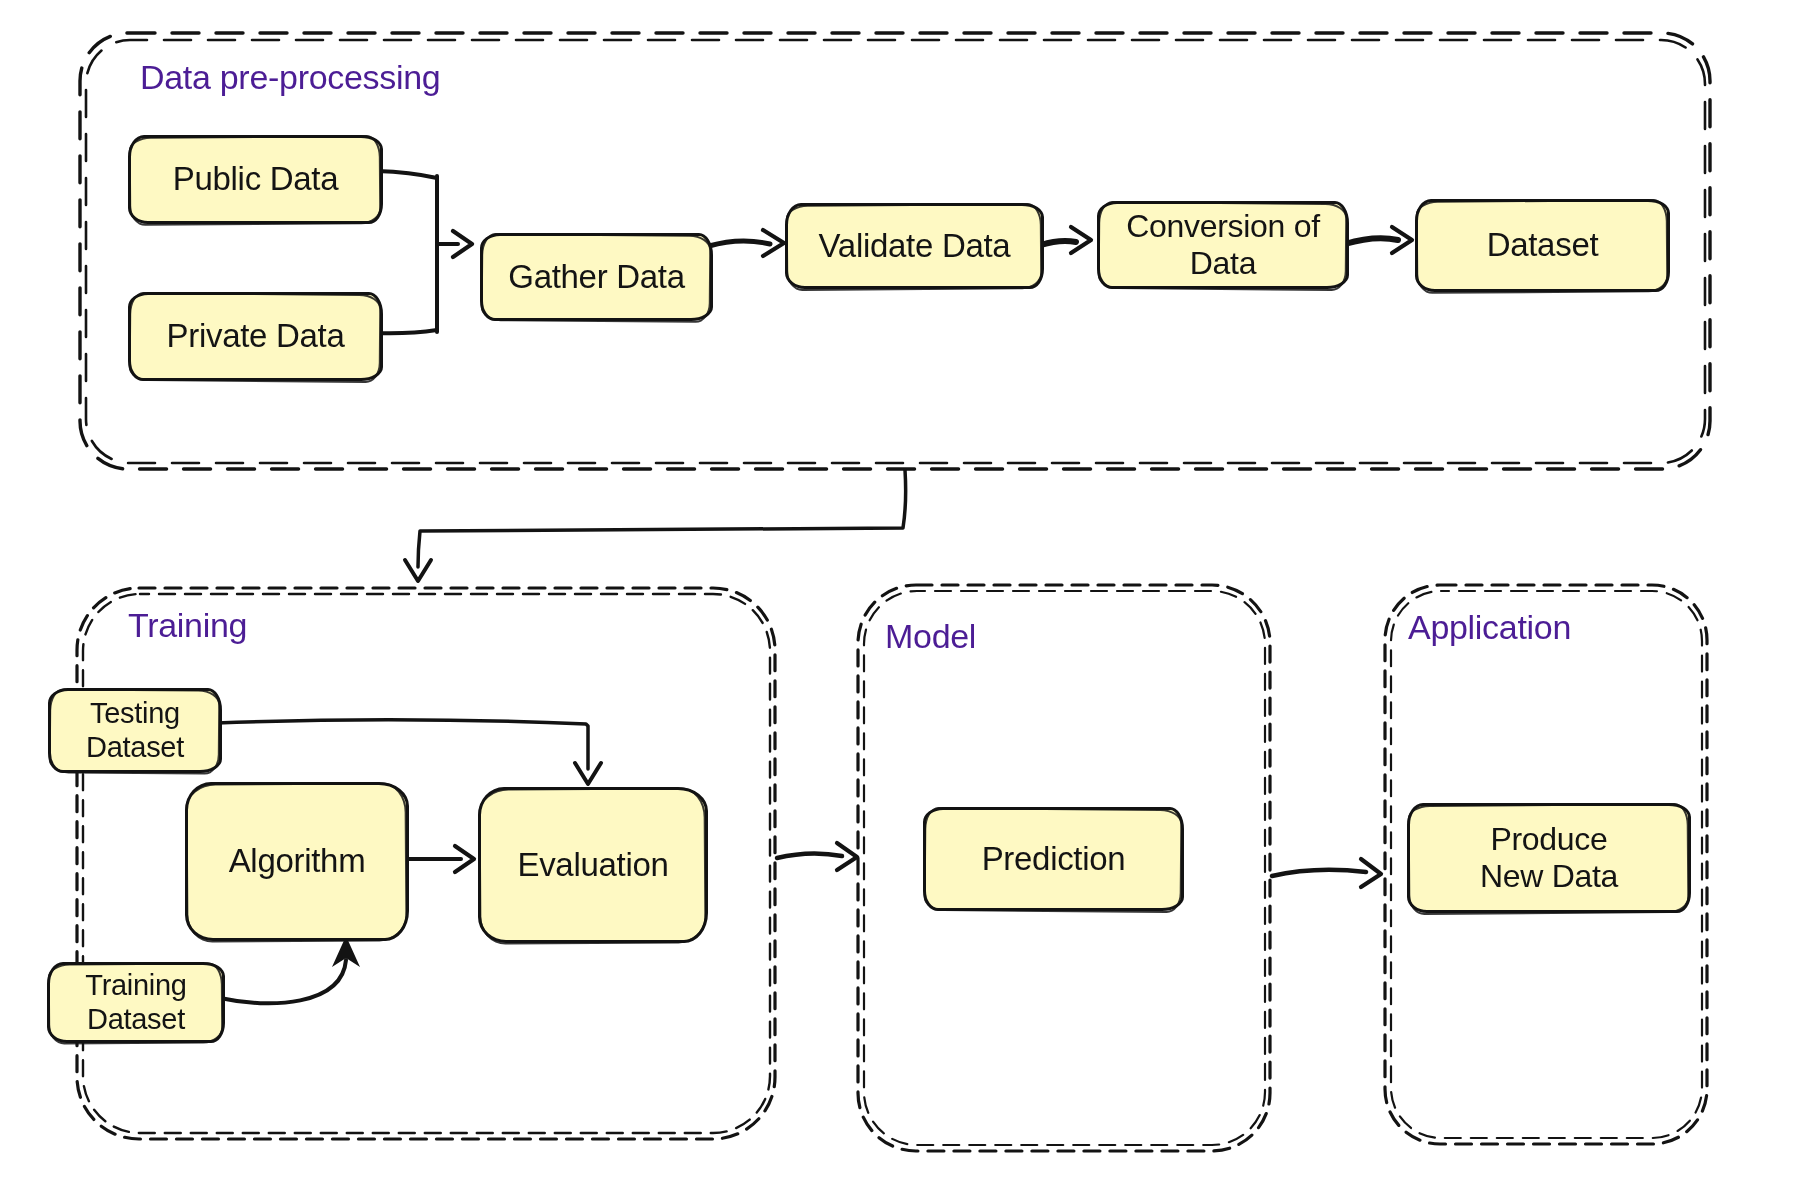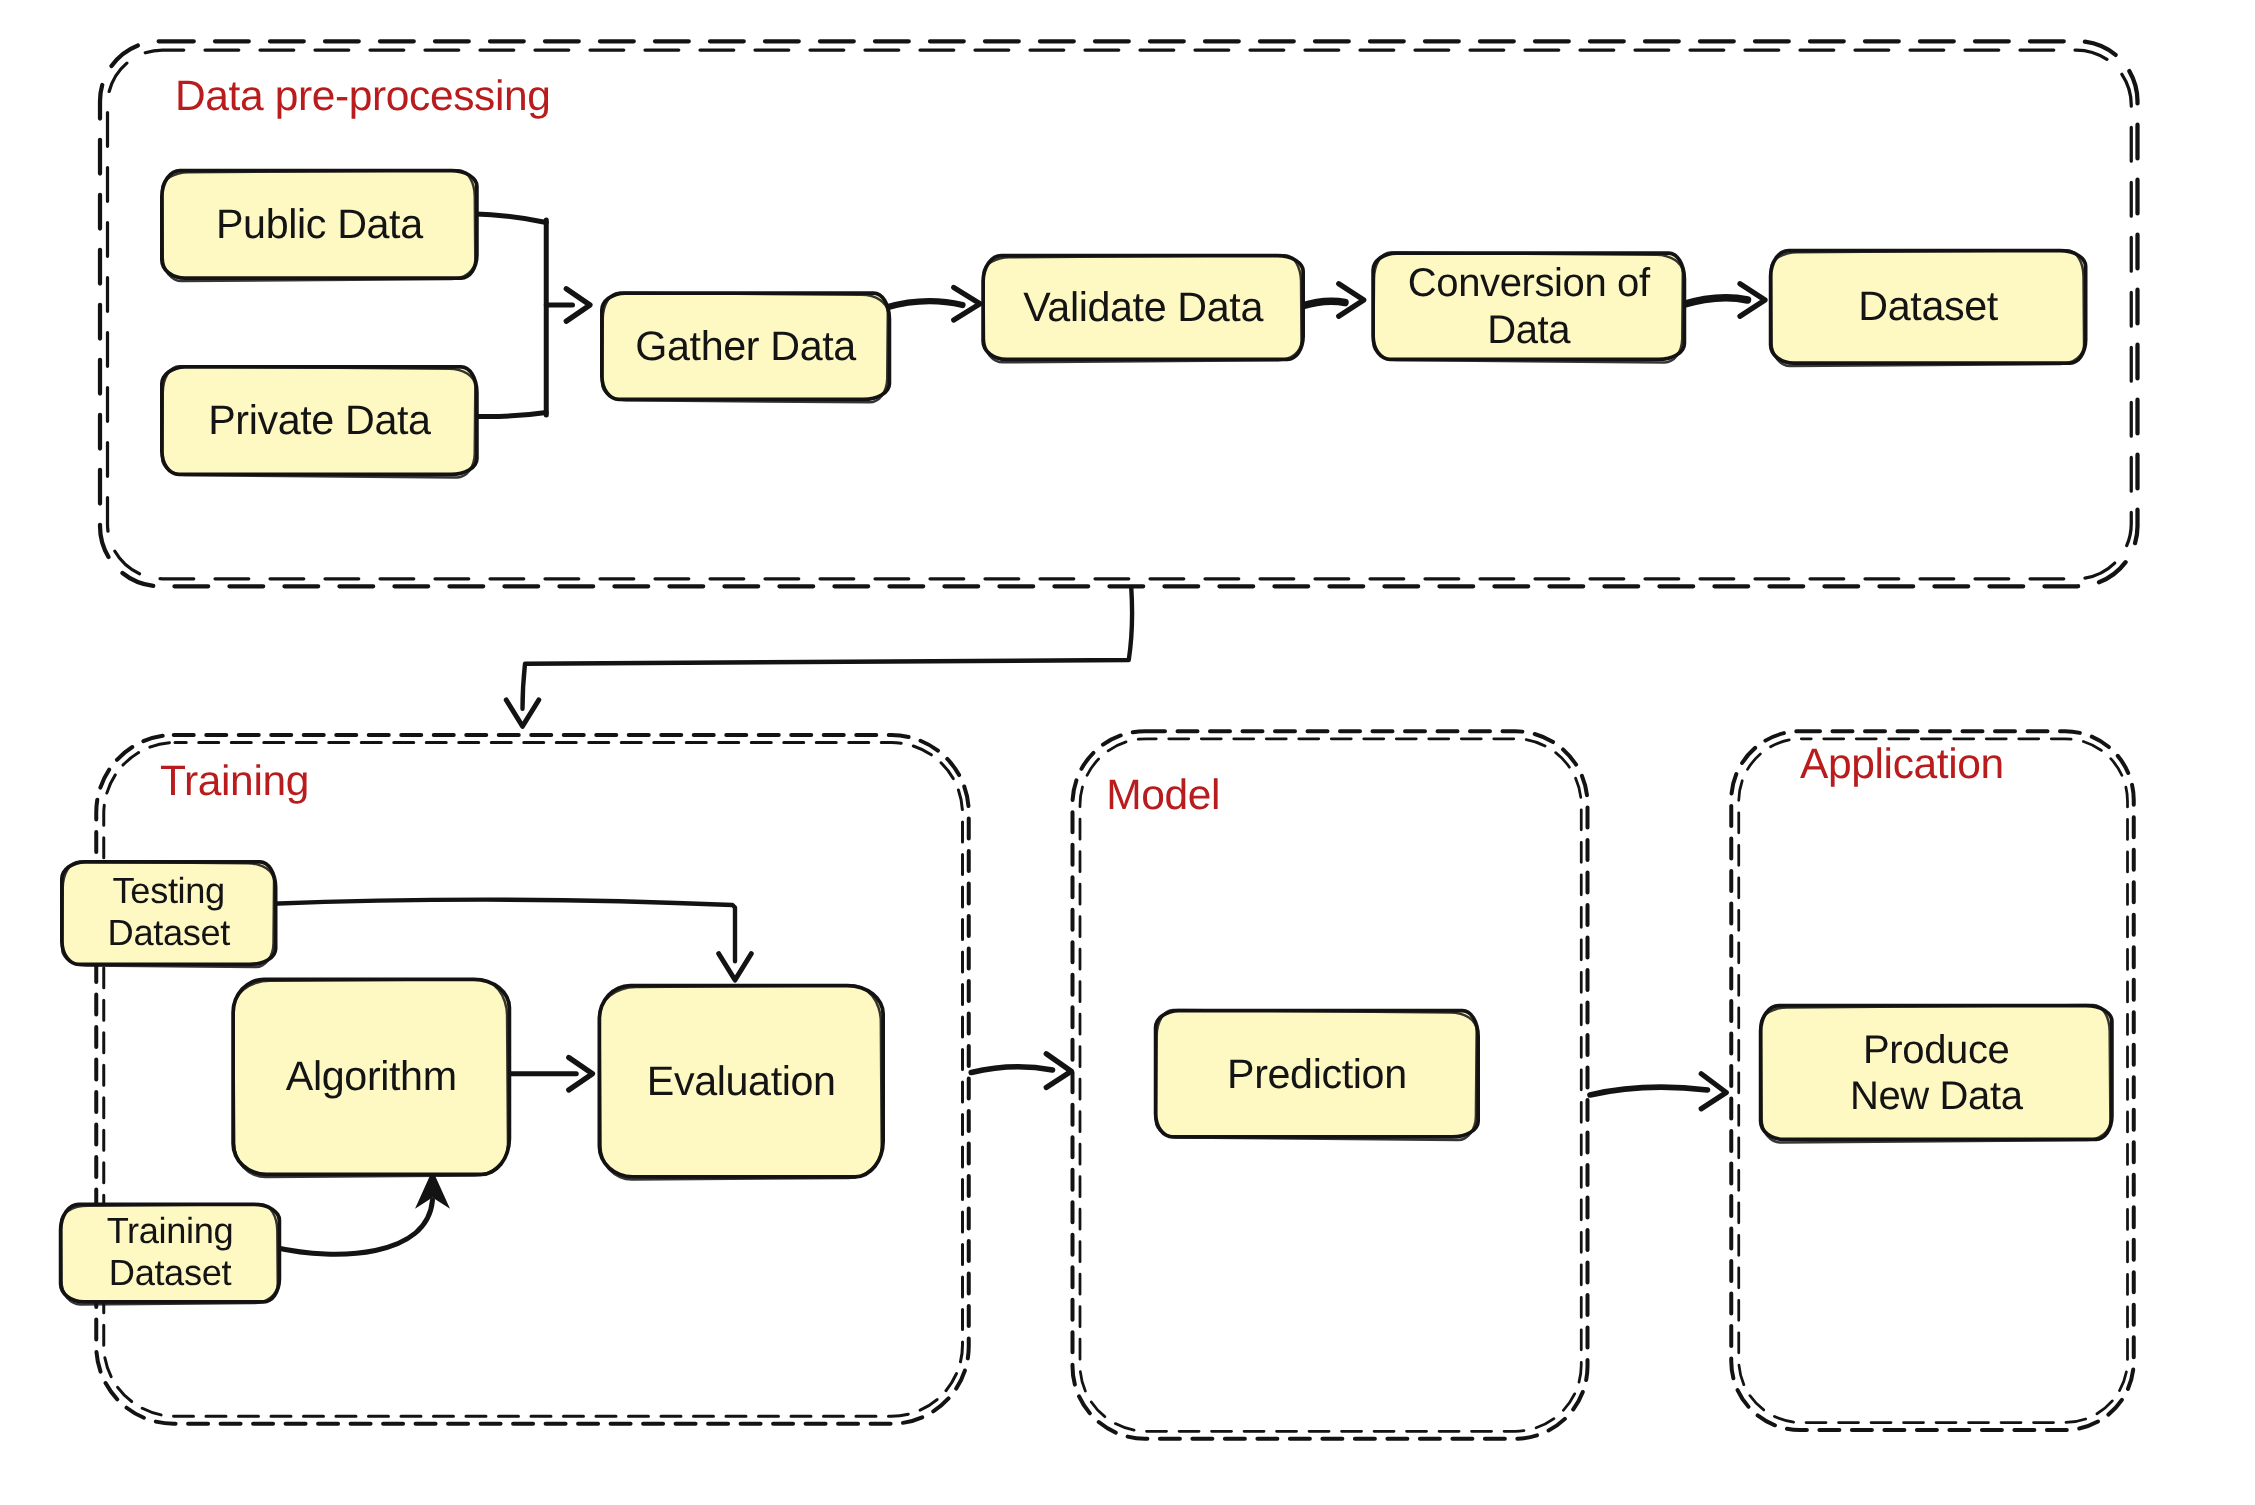--- a/index.html
+++ b/index.html
@@ -2,21 +2,21 @@
 <html><head>
 <meta charset="utf-8">
 <style>
   html,body{margin:0;padding:0;background:#ffffff;}
   #stage{
     position:relative;width:1804px;height:1204px;background:#ffffff;overflow:hidden;
     font-family:"Liberation Sans", sans-serif;color:#141414;
   }
   #wires{position:absolute;left:0;top:0;width:1804px;height:1204px;z-index:0;}
   .container-label{
-    position:absolute;z-index:2;font-size:34px;letter-spacing:-0.3px;color:#b91c1c;
+    position:absolute;z-index:2;font-size:34px;letter-spacing:-0.3px;color:#4c1d95;
     white-space:nowrap;
   }
   .node{
     position:absolute;z-index:1;background:#fef9c3;
     border:3.5px solid #131313;
     display:flex;align-items:center;justify-content:center;
     text-align:center;
   }
   .node .node-label{
     font-size:33px;letter-spacing:-0.3px;line-height:1.16;white-space:pre-line;color:#141414;
@@ -45,21 +45,21 @@
   #n-testing  {left:48px;  top:688px; width:168px; height:79px;}
   #n-algorithm{left:185px; top:782px; width:218px; height:153px;}
   #n-evaluation{left:478px;top:787px; width:224px; height:150px;}
   #n-trainset {left:47px;  top:962px; width:172px; height:75px;}
   #n-prediction{left:923px;top:807px; width:255px; height:98px;}
   #n-produce  {left:1407px;top:803px; width:278px; height:104px;}
 
   #l-preprocessing{left:140px;top:58px;}
   #l-training{left:128px;top:606px;}
   #l-model{left:885px;top:617px;}
-  #l-application{left:1408px;top:592px;margin-left:32px;}
+  #l-application{left:1408px;top:608px;}
 </style>
 </head>
 <body>
 
 <div id="stage">
 
   <svg id="wires" viewBox="0 0 1804 1204" xmlns="http://www.w3.org/2000/svg">
     <g stroke="#131313" fill="none" stroke-linecap="round" stroke-linejoin="round">
 
       <g>

